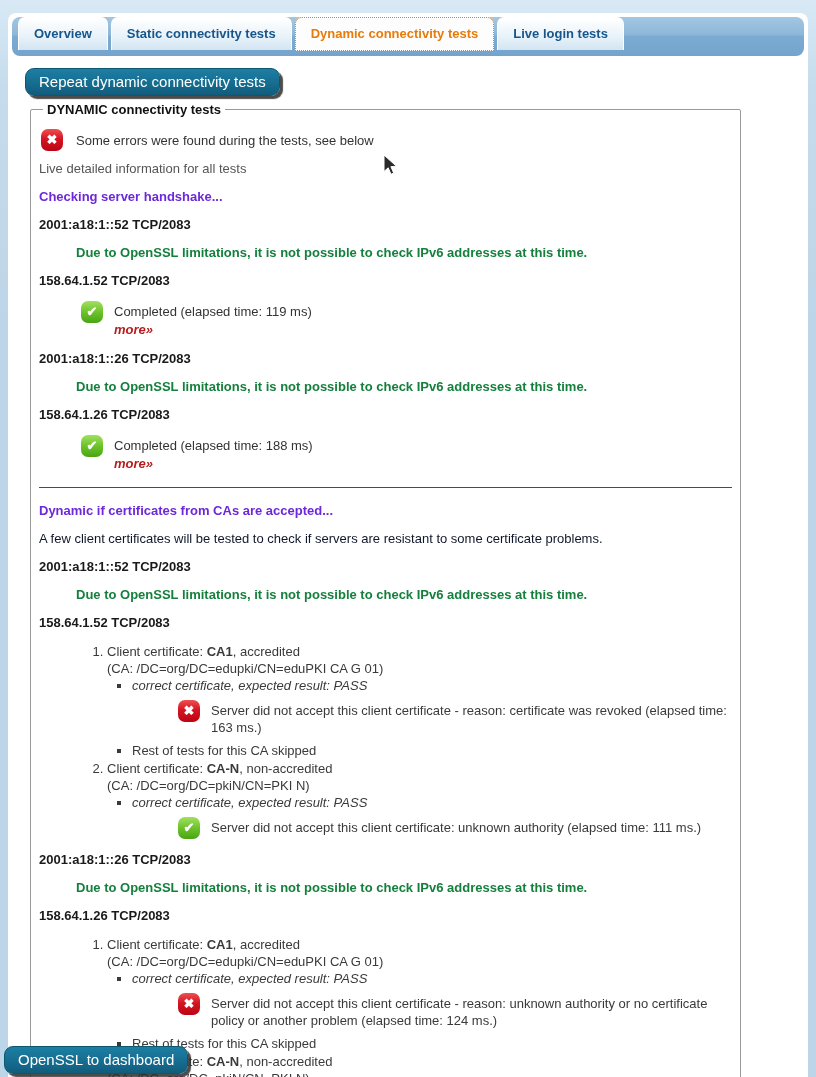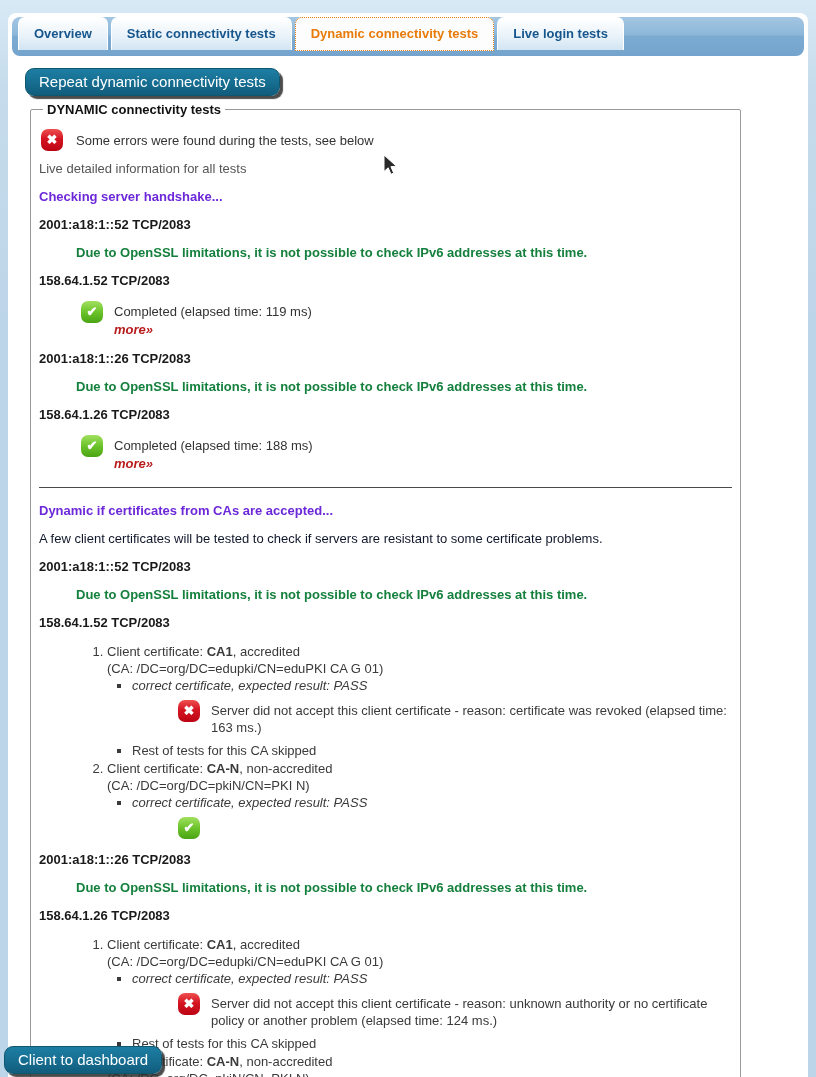--- a/index.html
+++ b/index.html
@@ -137,20 +137,23 @@
                   </div>
                 </div>
               </li>
               <li>Rest of tests for this CA skipped</li>
             </ul></li>
           <li><span>Client certificate: </span><b>CA-N</b><span>, non-accredited</span><div class="ca-line">(CA: /DC=org/DC=pkiN/CN=PKI N)</div><ul>
               <li class="it">correct certificate, expected result: PASS</li>
               <li class="res">
                 <div class="b-result">
                   <span class="sicon ok">✔</span>
+                  <div class="rtext">
+                    <div>Server did not accept this client certificate: unknown authority (elapsed time: 111 ms.)</div>
+                  </div>
                 </div>
               </li>
             </ul></li>
         </ol>
         <p class="b-host">2001:a18:1::26 TCP/2083</p>
         <p class="b-note">Due to OpenSSL limitations, it is not possible to check IPv6 addresses at this time.</p>
         <p class="b-host">158.64.1.26 TCP/2083</p>
         <ol class="certlist">
           <li><span>Client certificate: </span><b>CA1</b><span>, accredited</span><div class="ca-line">(CA: /DC=org/DC=edupki/CN=eduPKI CA G 01)</div><ul>
               <li class="it">correct certificate, expected result: PASS</li>
@@ -164,18 +167,18 @@
               </li>
               <li>Rest of tests for this CA skipped</li>
             </ul></li>
           <li><span>Client certificate: </span><b>CA-N</b><span>, non-accredited</span><div class="ca-line">(CA: /DC=org/DC=pkiN/CN=PKI N)</div></li>
         </ol>
       </div>
   </fieldset>
 </div>
 
 <div class="return-wrap">
-  <span class="teal-btn">Client to dashboard</span>
+  <span class="teal-btn">OpenSSL to dashboard</span>
 </div>
 
 <svg class="cursor" width="18" height="22" viewBox="0 0 18 22">
   <polygon points="1,0 1,16.5 5.2,12.8 8,19.3 10.7,18 7.9,11.7 13.4,11.2" fill="#2a2a2a" stroke="#ffffff" stroke-width="1"></polygon>
 </svg>
 
 </body></html>

